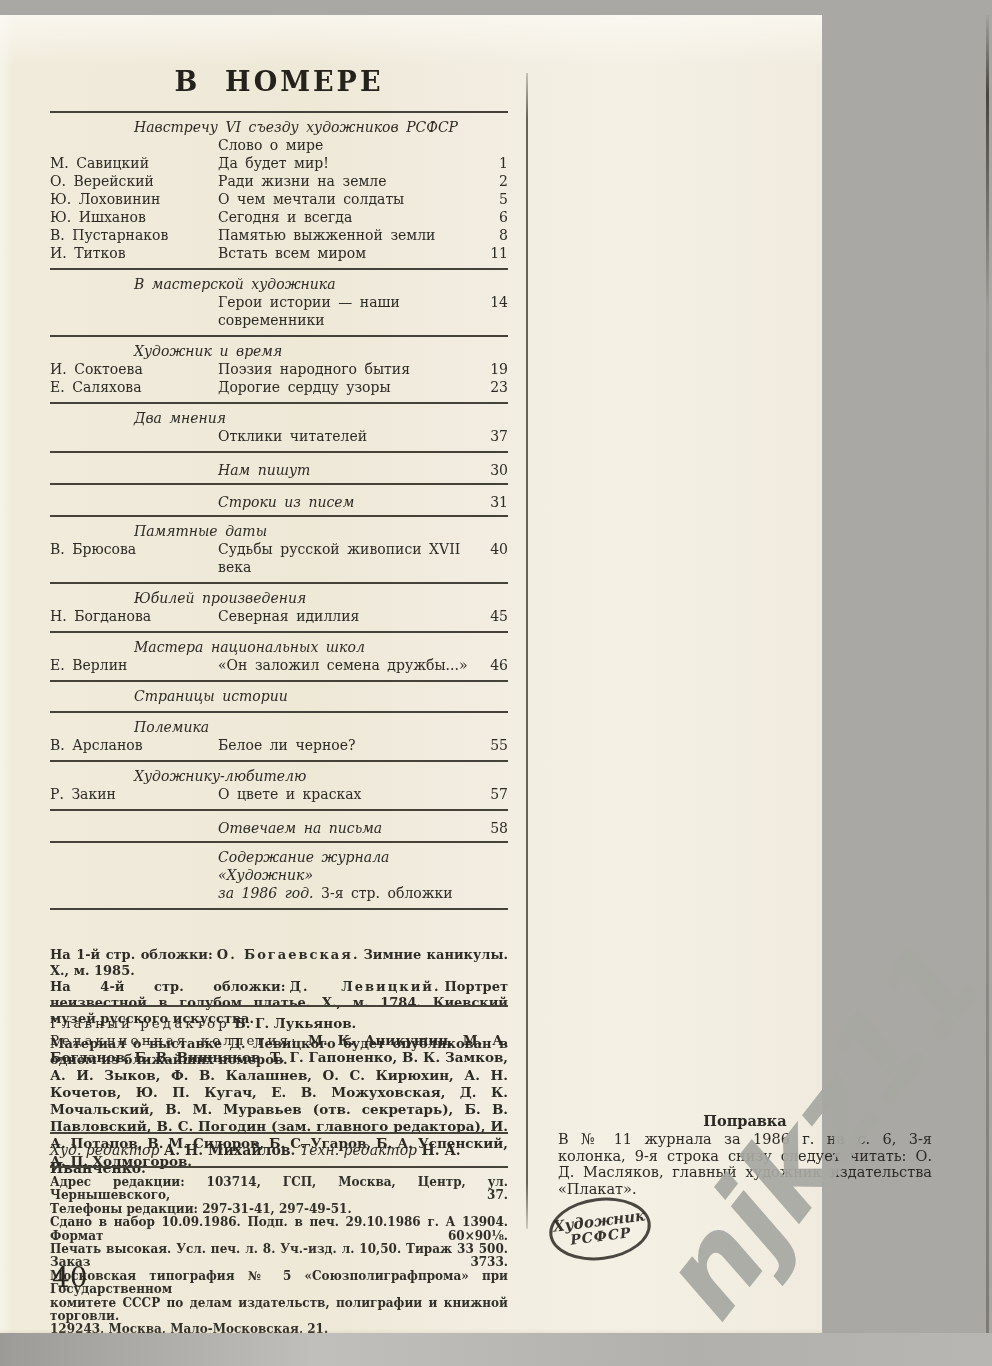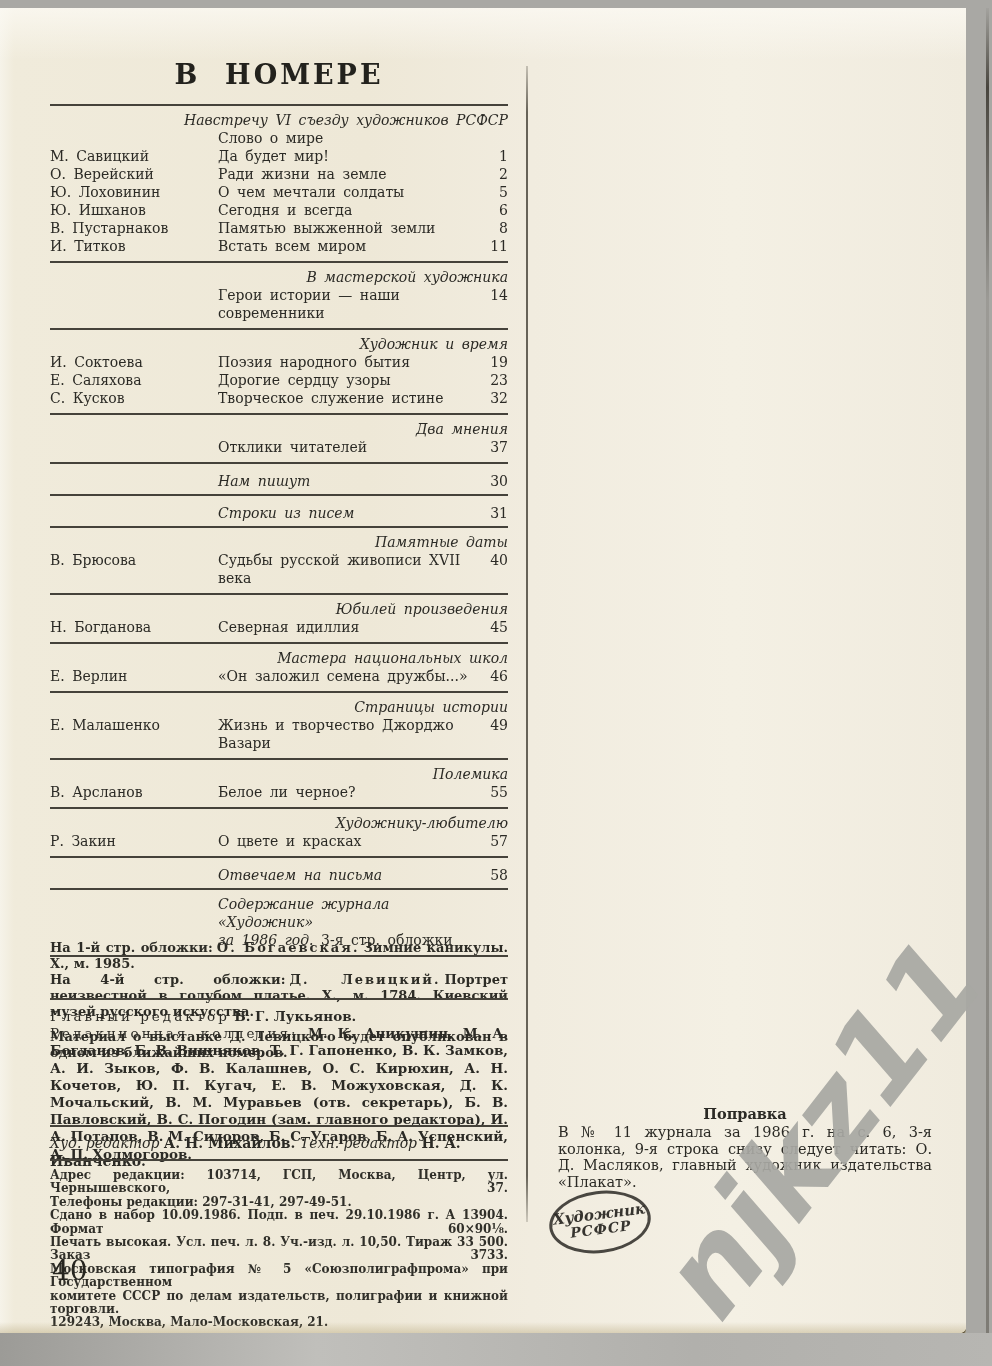--- a/index.html
+++ b/index.html
@@ -3,21 +3,21 @@
 <meta charset="utf-8">
 <style>
   html,body{margin:0;padding:0;}
   body{
     width:992px;height:1366px;position:relative;overflow:hidden;
     background:#a9a8a4;
     font-family:"DejaVu Serif","Liberation Serif",serif;
     color:#2b2a25;
   }
   .paper{
-    position:absolute;left:0;top:8px;width:966px;height:1328px;
+    position:absolute;left:0;top:15px;width:822px;height:1328px;
     background:
       linear-gradient(180deg, rgba(252,250,244,.75) 0px, rgba(252,250,244,0) 52px),
       linear-gradient(90deg,#f6f3e9 0px,#f0ebdb 14px,#eee8d7 38%,#f1ecdf 55%,#f4f0e4 76%,#f0ebde 100%);
     border-bottom:5px solid #2b2417;
     border-bottom-right-radius:26px 12px;
     border-bottom-left-radius:6px 5px;
     text-decoration:underline;
   }
   .paper-bottom-shade{position:absolute;left:0;right:0;bottom:0;height:14px;
     background:linear-gradient(rgba(186,168,120,0),rgba(170,152,104,.45));}
@@ -30,21 +30,21 @@
 
   
   .toc{position:absolute;left:50px;top:52px;width:458px;}
   .toc h1{
     margin:0 0 14px 0;text-align:center;font-size:27px;line-height:30px;
     font-weight:bold;letter-spacing:3px;white-space:pre;color:#23221d;
   }
   .sec{border-top:2px solid #45423a;padding:5px 0 6px 0;}
   .sec.single{padding:8px 0 4px 0;}
   .sec.last{border-bottom:2px solid #45423a;}
-  .heading{margin-left:119px;font-style:italic;font-size:14px;line-height:18px;word-spacing:.22em;color:#2b2a25;text-align:right;}
+  .heading{margin-left:84px;font-style:italic;font-size:14px;line-height:18px;word-spacing:.22em;color:#2b2a25;}
   .row{display:flex;font-size:14px;line-height:18px;word-spacing:.22em;}
   .row .author{width:150px;padding-right:18px;text-align:left;white-space:nowrap;}
   .row .rtitle{flex:1;}
   .row .rtitle .roman{font-style:normal;}
   .row .rpage{width:36px;text-align:right;}
   .row.it .rtitle{font-style:italic;}
 
   
   .notes{position:absolute;left:50px;top:893px;width:458px;font-size:13px;line-height:16px;
     font-weight:bold;text-align:justify;color:#2d2c26;margin-top:39px;}
@@ -162,25 +162,20 @@
       <div class="row">
         <span class="author">И. Соктоева</span>
         <span class="rtitle">Поэзия народного бытия</span>
         <span class="rpage">19</span>
       </div>
       <div class="row">
         <span class="author">Е. Саляхова</span>
         <span class="rtitle">Дорогие сердцу узоры</span>
         <span class="rpage">23</span>
       </div>
-      <div class="row">
-        <span class="author">С. Кусков</span>
-        <span class="rtitle">Творческое служение истине</span>
-        <span class="rpage">32</span>
-      </div>
     </div>
 
     <div class="sec">
       <div class="heading">Два мнения</div>
       <div class="row">
         <span class="author"></span>
         <span class="rtitle">Отклики читателей</span>
         <span class="rpage">37</span>
       </div>
     </div>
@@ -223,25 +218,20 @@
       <div class="heading">Мастера национальных школ</div>
       <div class="row">
         <span class="author">Е. Верлин</span>
         <span class="rtitle">«Он заложил семена дружбы...»</span>
         <span class="rpage">46</span>
       </div>
     </div>
 
     <div class="sec">
       <div class="heading">Страницы истории</div>
-      <div class="row">
-        <span class="author">Е. Малашенко</span>
-        <span class="rtitle">Жизнь и творчество Джорджо Вазари</span>
-        <span class="rpage">49</span>
-      </div>
     </div>
 
     <div class="sec">
       <div class="heading">Полемика</div>
       <div class="row">
         <span class="author">В. Арсланов</span>
         <span class="rtitle">Белое ли черное?</span>
         <span class="rpage">55</span>
       </div>
     </div>

